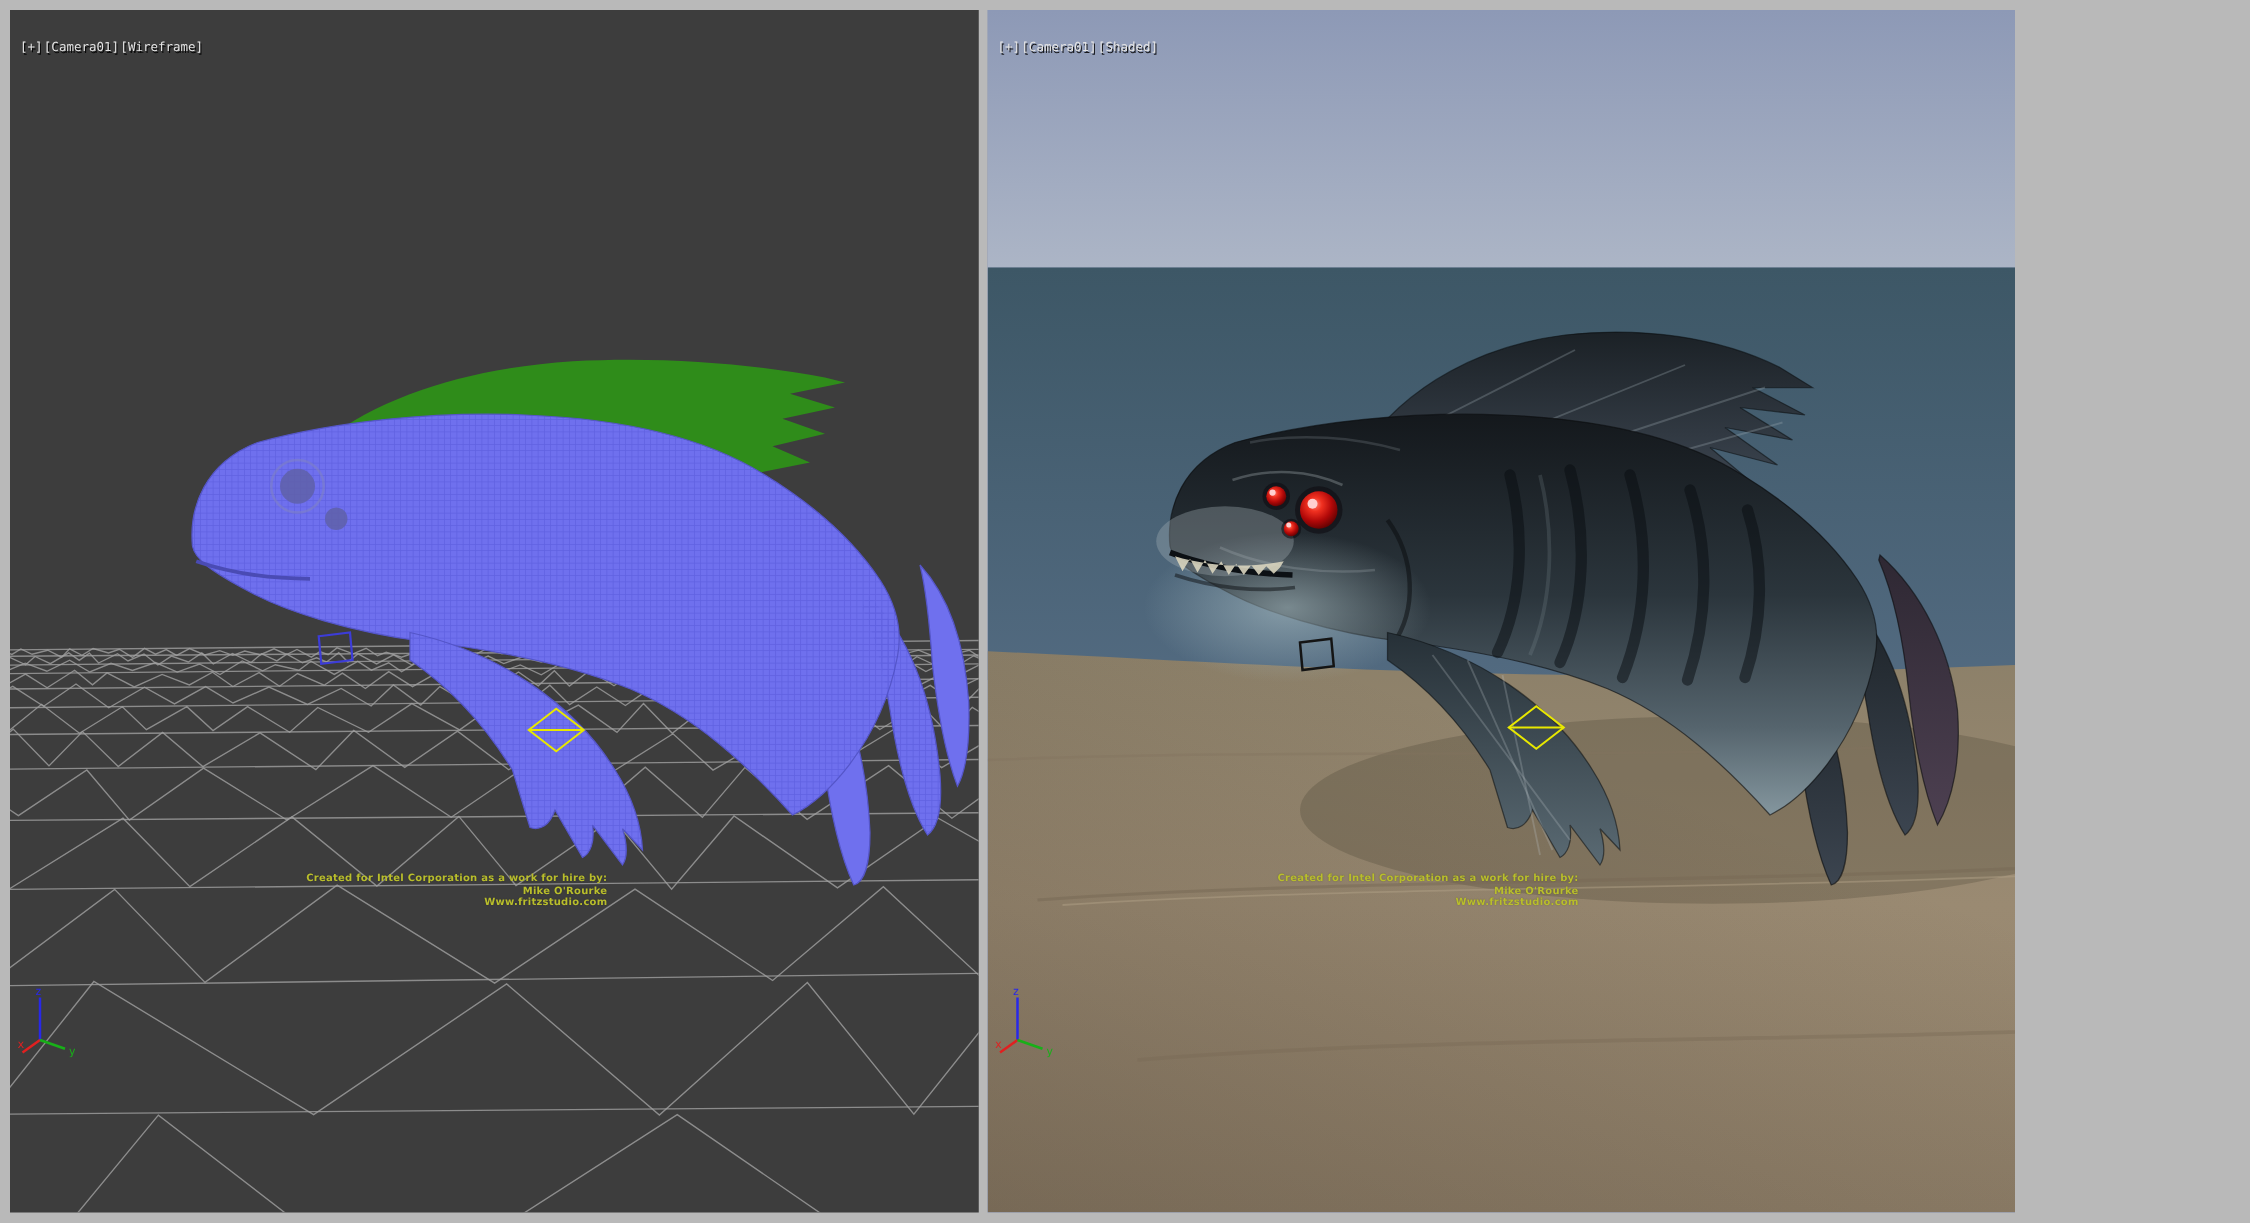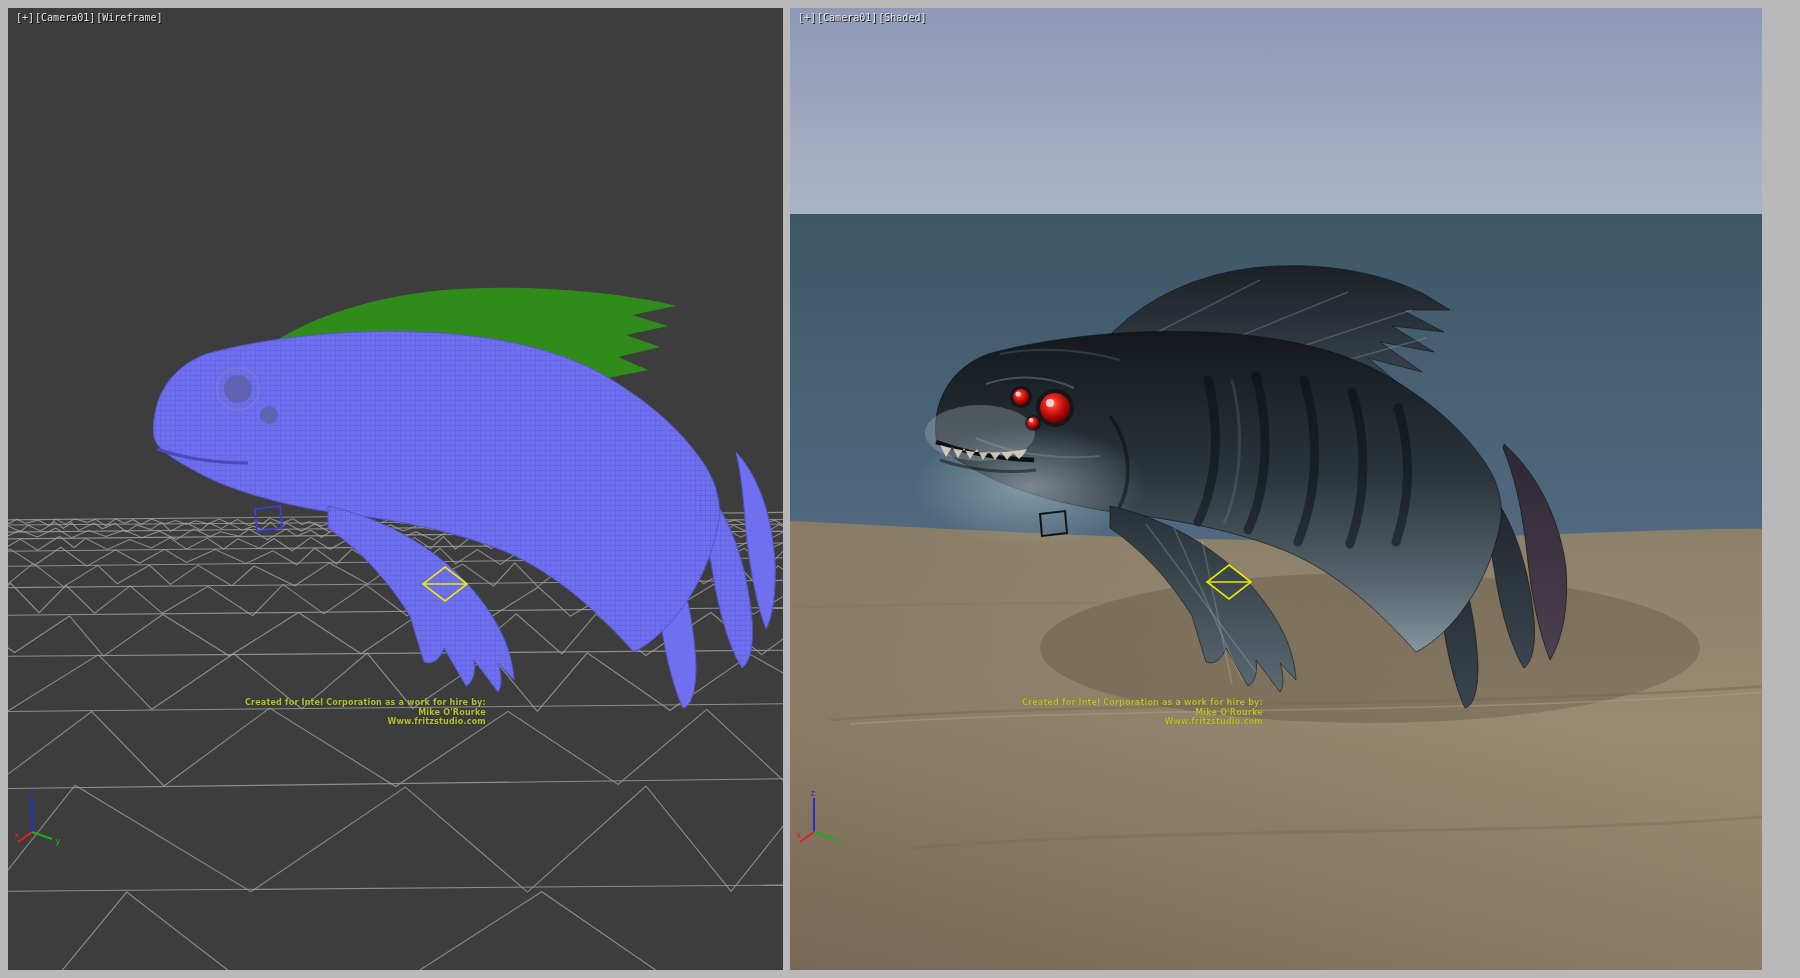--- a/index.html
+++ b/index.html
@@ -4,24 +4,24 @@
 <style>
   html,body{margin:0;padding:0;}
   body{
     width:1800px;height:978px;position:relative;overflow:hidden;
     background:#b9b9b9;
     font-family:"DejaVu Sans", sans-serif;
   }
   .frame{position:absolute;inset:0;}
   .viewport{position:absolute;top:8px;height:962px;overflow:hidden;}
   .vp-left{left:8px;width:775px;background:#3d3d3d;}
-  .vp-right{left:790px;width:972px;background:#8c98b5;}
+  .vp-right{left:790px;width:822px;background:#8c98b5;}
   .scene{position:absolute;left:0;top:0;z-index:2;}
   .vp-label{
-    position:absolute;top:4px;left:8px;z-index:6;
+    position:absolute;top:25px;left:8px;z-index:6;
     font:10px "DejaVu Sans Mono", monospace;color:#e4e4e4;
     text-shadow:1px 1px 0 rgba(0,0,0,.85);white-space:nowrap;cursor:default;
   }
   .vp-label span{margin-right:1px;cursor:pointer;}
   .watermark{
     position:absolute;z-index:5;color:#b9be2c;
     font:bold 8px "DejaVu Sans", sans-serif;line-height:9.5px;letter-spacing:.2px;
     text-shadow:0 0 1px rgba(0,0,0,.35);white-space:nowrap;text-align:right;
   }
   .wm-left{left:237px;top:690px;}

